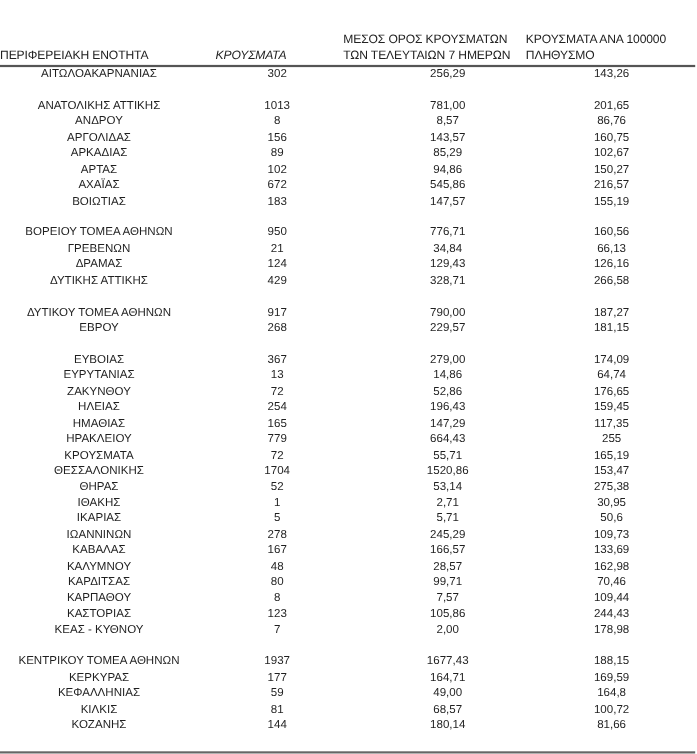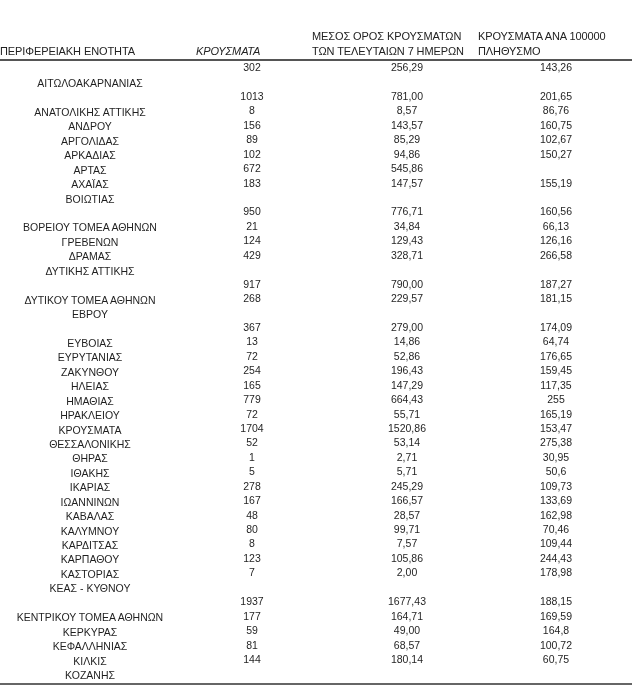--- a/index.html
+++ b/index.html
@@ -16,21 +16,21 @@
     .h1 { left: 0; width: 216px; top: 44px; }
     .h2 { left: 196px; width: 112px; top: 44px; font-style: italic; }
     .h3 { left: 312px; width: 162px; top: 29px; }
     .h4 { left: 478px; width: 150px; top: 29px; }
     .hline { position: absolute; left: 0; top: 59px; width: 632px; height: 1.5px; background: #555; }
     .bline { position: absolute; left: 0; top: 683px; width: 632px; height: 1.5px; background: #666; }
     .rows { position: absolute; left: 0; top: 60px; width: 634px; }
     .row { position: relative; height: 14.45px; font-size: 10.5px; line-height: 14.45px; }
     .row.gap { height: 14.45px; }
     .c { position: absolute; top: 0; text-align: center; white-space: nowrap; color: #1f1f1f; }
-    .c1 { left: 0; width: 180px; margin-top: 16px; }
+    .c1 { left: 0; width: 180px; }
     .c2 { left: 196px; width: 112px; }
     .c3 { left: 336px; width: 142px; }
     .c4 { left: 484px; width: 144px; }
   </style>
 </head>
 <body>
 
 <div class="sheet">
   <div class="hdr">
     <div class="hdr-cell h1">
@@ -85,20 +85,21 @@
       <div class="row">
         <div class="c c1">ΑΡΤΑΣ</div>
         <div class="c c2">102</div>
         <div class="c c3">94,86</div>
         <div class="c c4">150,27</div>
       </div>
       <div class="row">
         <div class="c c1">ΑΧΑΪΑΣ</div>
         <div class="c c2">672</div>
         <div class="c c3">545,86</div>
+        <div class="c c4">216,57</div>
       </div>
       <div class="row">
         <div class="c c1">ΒΟΙΩΤΙΑΣ</div>
         <div class="c c2">183</div>
         <div class="c c3">147,57</div>
         <div class="c c4">155,19</div>
       </div>
       <div class="row gap"></div>
       <div class="row">
         <div class="c c1">ΒΟΡΕΙΟΥ ΤΟΜΕΑ ΑΘΗΝΩΝ</div>
@@ -268,18 +269,18 @@
       <div class="row">
         <div class="c c1">ΚΙΛΚΙΣ</div>
         <div class="c c2">81</div>
         <div class="c c3">68,57</div>
         <div class="c c4">100,72</div>
       </div>
       <div class="row">
         <div class="c c1">ΚΟΖΑΝΗΣ</div>
         <div class="c c2">144</div>
         <div class="c c3">180,14</div>
-        <div class="c c4">60,75</div>
+        <div class="c c4">81,66</div>
       </div>
     </div>
 
   <div class="bline"></div>
 </div>
 
 </body></html>

